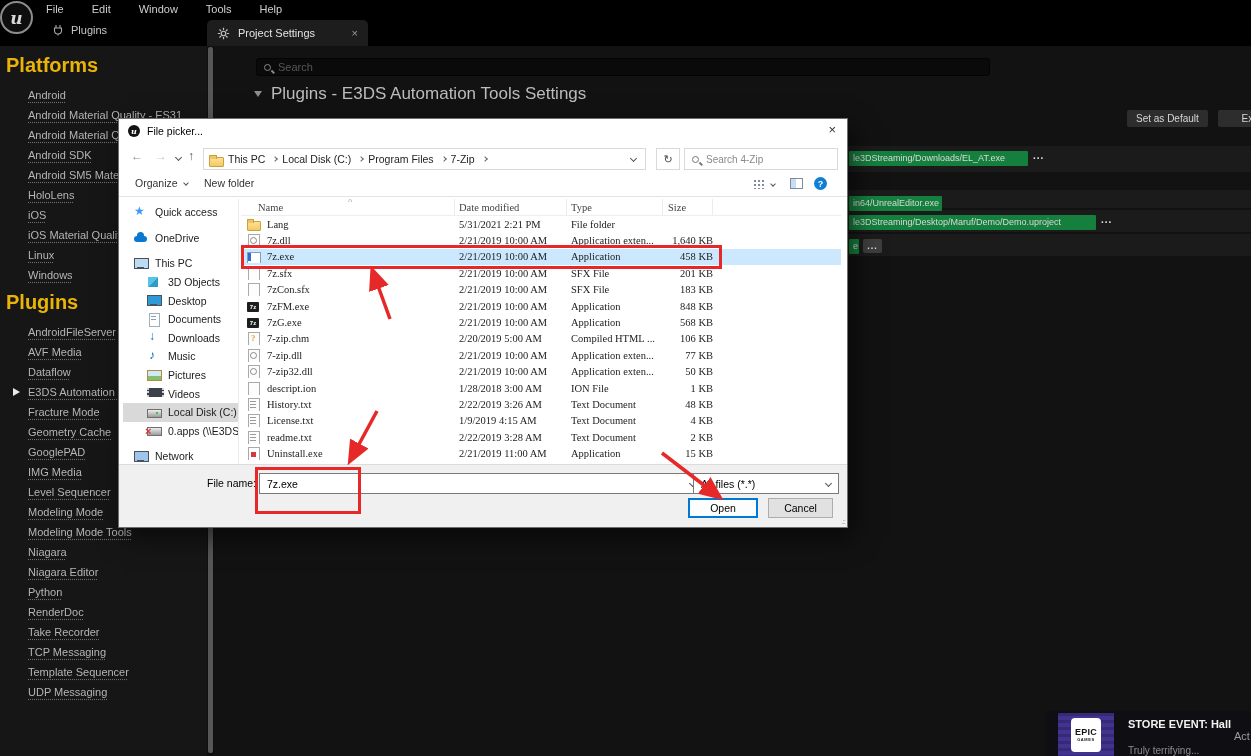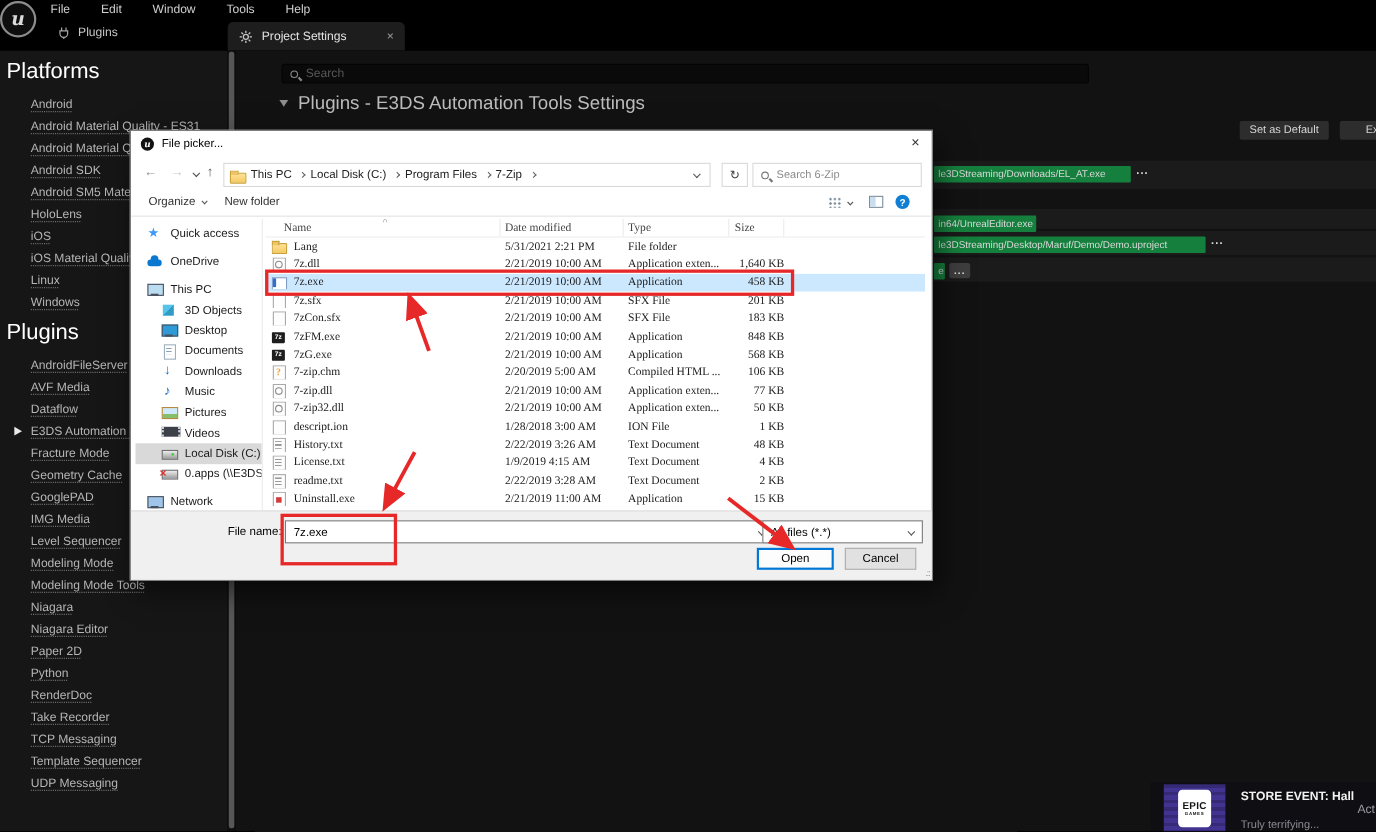--- a/index.html
+++ b/index.html
@@ -18,21 +18,21 @@
   .tab-plugins{position:absolute;left:52px;top:24px;display:flex;align-items:center;gap:7px;
                color:#c6c6c6;font-size:11px;}
   .tab-ps{position:absolute;left:207px;top:20px;width:161px;height:26px;background:#1d1d1d;
           border-radius:5px 5px 0 0;display:flex;align-items:center;gap:8px;padding:0 10px;
           color:#e3e3e3;font-size:11px;}
   .tab-close{margin-left:auto;color:#9b9b9b;font-size:11px;line-height:1;}
 
   
   .sidebar{position:absolute;left:0;top:46px;width:207px;bottom:0;background:#161616;
            padding:8px 0 0 6px;overflow:hidden;z-index:4;}
-  .side-heading{font-size:20px;color:#ffffff;margin:0 0 8px 0;font-weight:400;}
+  .side-heading{font-size:20px;color:#eab308;margin:0 0 8px 0;font-weight:700;}
   .side-list{margin:0 0 6px 0;}
   .side-item{height:20px;line-height:20px;padding-left:22px;font-size:11px;color:#b5b5b5;
              position:relative;white-space:nowrap;}
   .side-item span{text-decoration:underline dotted;text-underline-offset:3px;text-decoration-color:#6f6f6f;}
   .side-item[data-selected]::before{content:"";position:absolute;left:7px;top:6px;width:0;height:0;
              border-left:7px solid #e9e9e9;border-top:4px solid transparent;border-bottom:4px solid transparent;}
   .side-scroll{position:absolute;left:207px;top:46px;width:7px;bottom:0;background:#0f0f0f;z-index:4;}
   .side-thumb{position:absolute;left:1px;top:1px;width:5px;height:99.5%;background:#575757;border-radius:2px;}
 
   
@@ -267,21 +267,20 @@
         <div class="side-item" data-selected="true"><span>E3DS Automation Tool</span></div>
         <div class="side-item"><span>Fracture Mode</span></div>
         <div class="side-item"><span>Geometry Cache</span></div>
         <div class="side-item"><span>GooglePAD</span></div>
         <div class="side-item"><span>IMG Media</span></div>
         <div class="side-item"><span>Level Sequencer</span></div>
         <div class="side-item"><span>Modeling Mode</span></div>
         <div class="side-item"><span>Modeling Mode Tools</span></div>
         <div class="side-item"><span>Niagara</span></div>
         <div class="side-item"><span>Niagara Editor</span></div>
-        <div class="side-item"><span>Paper 2D</span></div>
         <div class="side-item"><span>Python</span></div>
         <div class="side-item"><span>RenderDoc</span></div>
         <div class="side-item"><span>Take Recorder</span></div>
         <div class="side-item"><span>TCP Messaging</span></div>
         <div class="side-item"><span>Template Sequencer</span></div>
         <div class="side-item"><span>UDP Messaging</span></div>
       </div>
   </div>
   <div class="side-scroll">
     <div class="side-thumb"></div>
@@ -342,21 +341,21 @@
         </span>
         <span class="crumb">
           <span>7-Zip</span>
           <span class="chev-r"></span>
         </span>
       </div>
     <span class="chev-d" style="position:absolute;left:512px;top:37px;"></span>
     <div class="refresh-box">↻</div>
     <div class="dlg-search">
       <span class="lens dim"></span>
-      <span>Search 6-Zip</span>
+      <span>Search 4-Zip</span>
     </div>
 
     <div class="tools-row">
       <div class="organize">
         <span>Organize</span>
         <span class="chev-d" style="width:4px;height:4px;"></span>
       </div>
       <div class="newfolder">New folder</div>
       <span class="view-ico"></span>
       <span class="chev-d view-dd" style="width:4px;height:4px;"></span>

